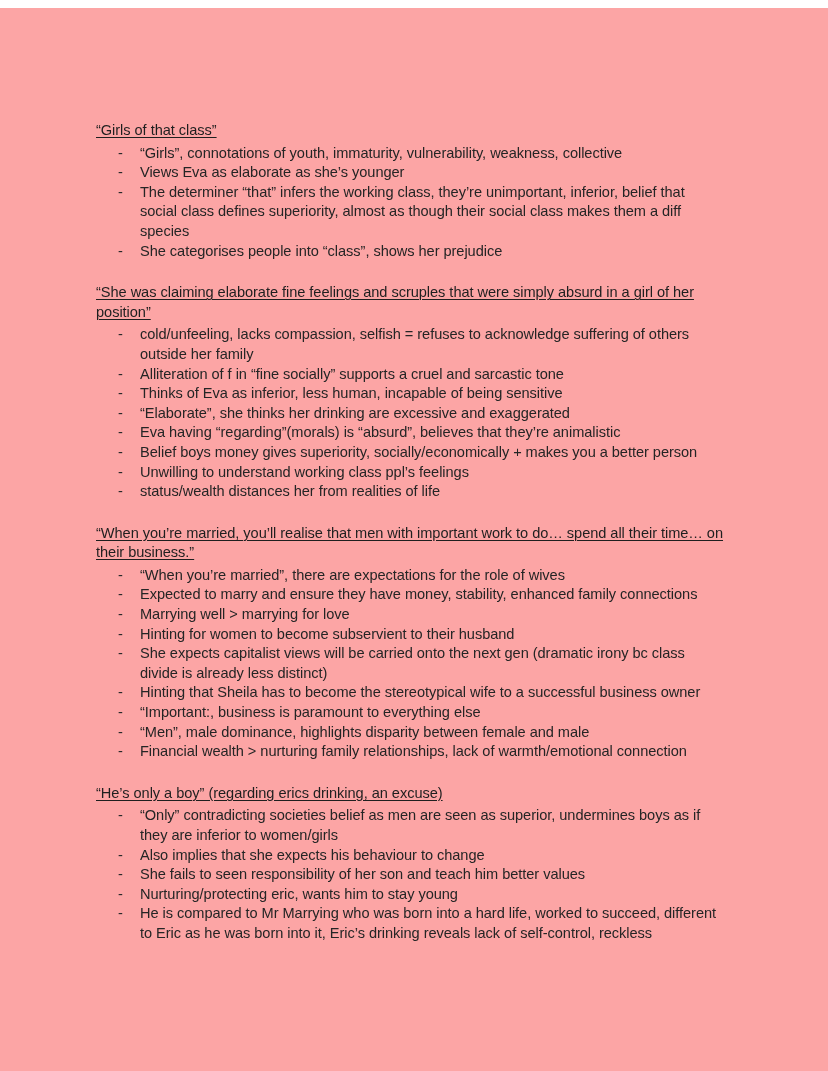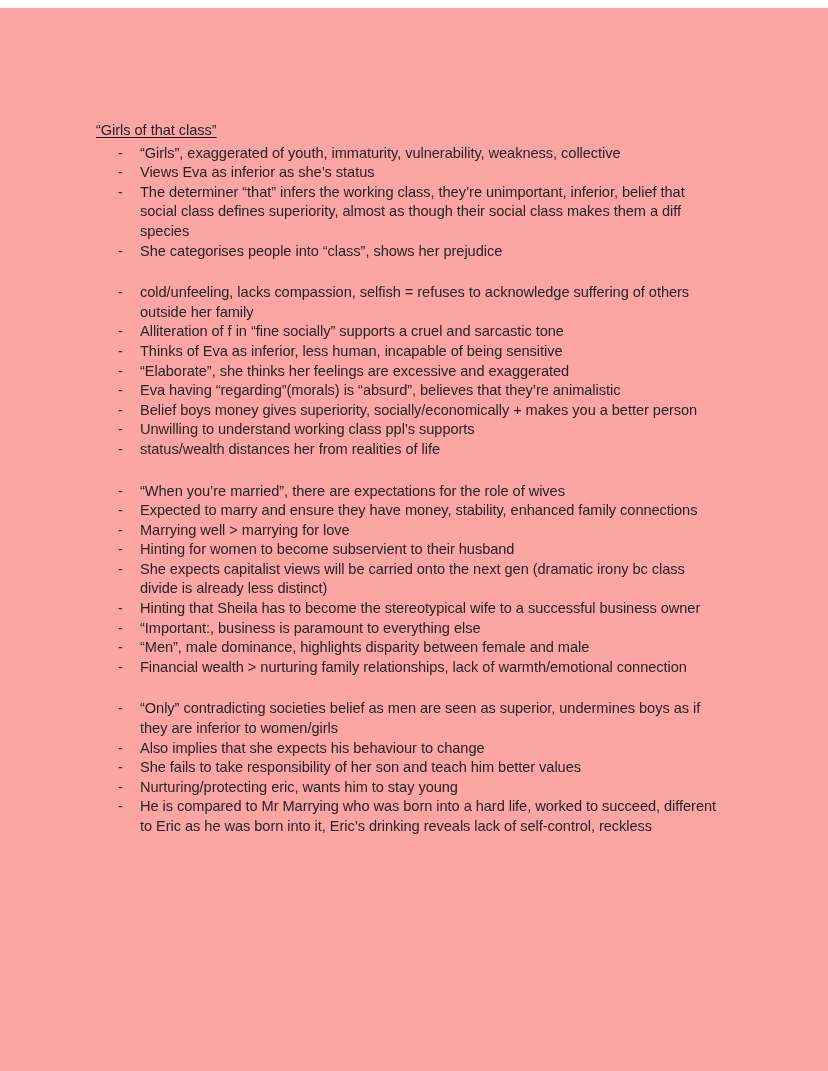--- a/index.html
+++ b/index.html
@@ -84,73 +84,75 @@
 </head>
 <body>
 
 <div class="page">
   <div class="content" id="doc-body">
       <div class="section">
         <div class="section-heading">“Girls of that class”</div>
         <ul class="bullets">
           <li class="bullet">
             <span class="dash">-</span>
-            <span class="bullet-text">“Girls”, exaggerated of youth, immaturity, vulnerability, weakness, collective</span>
-          </li>
-          <li class="bullet">
-            <span class="dash">-</span>
-            <span class="bullet-text">Views Eva as inferior as she’s status</span>
+            <span class="bullet-text">“Girls”, connotations of youth, immaturity, vulnerability, weakness, collective</span>
+          </li>
+          <li class="bullet">
+            <span class="dash">-</span>
+            <span class="bullet-text">Views Eva as elaborate as she’s younger</span>
           </li>
           <li class="bullet">
             <span class="dash">-</span>
             <span class="bullet-text">The determiner “that” infers the working class, they’re unimportant, inferior, belief that social class defines superiority, almost as though their social class makes them a diff species</span>
           </li>
           <li class="bullet">
             <span class="dash">-</span>
             <span class="bullet-text">She categorises people into “class”, shows her prejudice</span>
           </li>
         </ul>
       </div>
       <div class="section">
+        <div class="section-heading">“She was claiming elaborate fine feelings and scruples that were simply absurd in a girl of her position”</div>
         <ul class="bullets">
           <li class="bullet">
             <span class="dash">-</span>
             <span class="bullet-text">cold/unfeeling, lacks compassion, selfish = refuses to acknowledge suffering of others outside her family</span>
           </li>
           <li class="bullet">
             <span class="dash">-</span>
             <span class="bullet-text">Alliteration of f in “fine socially” supports a cruel and sarcastic tone</span>
           </li>
           <li class="bullet">
             <span class="dash">-</span>
             <span class="bullet-text">Thinks of Eva as inferior, less human, incapable of being sensitive</span>
           </li>
           <li class="bullet">
             <span class="dash">-</span>
-            <span class="bullet-text">“Elaborate”, she thinks her feelings are excessive and exaggerated</span>
+            <span class="bullet-text">“Elaborate”, she thinks her drinking are excessive and exaggerated</span>
           </li>
           <li class="bullet">
             <span class="dash">-</span>
             <span class="bullet-text">Eva having “regarding”(morals) is “absurd”, believes that they’re animalistic</span>
           </li>
           <li class="bullet">
             <span class="dash">-</span>
             <span class="bullet-text">Belief boys money gives superiority, socially/economically + makes you a better person</span>
           </li>
           <li class="bullet">
             <span class="dash">-</span>
-            <span class="bullet-text">Unwilling to understand working class ppl’s supports</span>
+            <span class="bullet-text">Unwilling to understand working class ppl’s feelings</span>
           </li>
           <li class="bullet">
             <span class="dash">-</span>
             <span class="bullet-text">status/wealth distances her from realities of life</span>
           </li>
         </ul>
       </div>
       <div class="section">
+        <div class="section-heading">“When you’re married, you’ll realise that men with important work to do… spend all their time… on their business.”</div>
         <ul class="bullets">
           <li class="bullet">
             <span class="dash">-</span>
             <span class="bullet-text">“When you’re married”, there are expectations for the role of wives</span>
           </li>
           <li class="bullet">
             <span class="dash">-</span>
             <span class="bullet-text">Expected to marry and ensure they have money, stability, enhanced family connections</span>
           </li>
           <li class="bullet">
@@ -177,32 +179,33 @@
             <span class="dash">-</span>
             <span class="bullet-text">“Men”, male dominance, highlights disparity between female and male</span>
           </li>
           <li class="bullet">
             <span class="dash">-</span>
             <span class="bullet-text">Financial wealth &gt; nurturing family relationships, lack of warmth/emotional connection</span>
           </li>
         </ul>
       </div>
       <div class="section">
+        <div class="section-heading">“He’s only a boy” (regarding erics drinking, an excuse)</div>
         <ul class="bullets">
           <li class="bullet">
             <span class="dash">-</span>
             <span class="bullet-text">“Only” contradicting societies belief as men are seen as superior, undermines boys as if they are inferior to women/girls</span>
           </li>
           <li class="bullet">
             <span class="dash">-</span>
             <span class="bullet-text">Also implies that she expects his behaviour to change</span>
           </li>
           <li class="bullet">
             <span class="dash">-</span>
-            <span class="bullet-text">She fails to take responsibility of her son and teach him better values</span>
+            <span class="bullet-text">She fails to seen responsibility of her son and teach him better values</span>
           </li>
           <li class="bullet">
             <span class="dash">-</span>
             <span class="bullet-text">Nurturing/protecting eric, wants him to stay young</span>
           </li>
           <li class="bullet">
             <span class="dash">-</span>
             <span class="bullet-text">He is compared to Mr Marrying who was born into a hard life, worked to succeed, different to Eric as he was born into it, Eric’s drinking reveals lack of self-control, reckless</span>
           </li>
         </ul>

